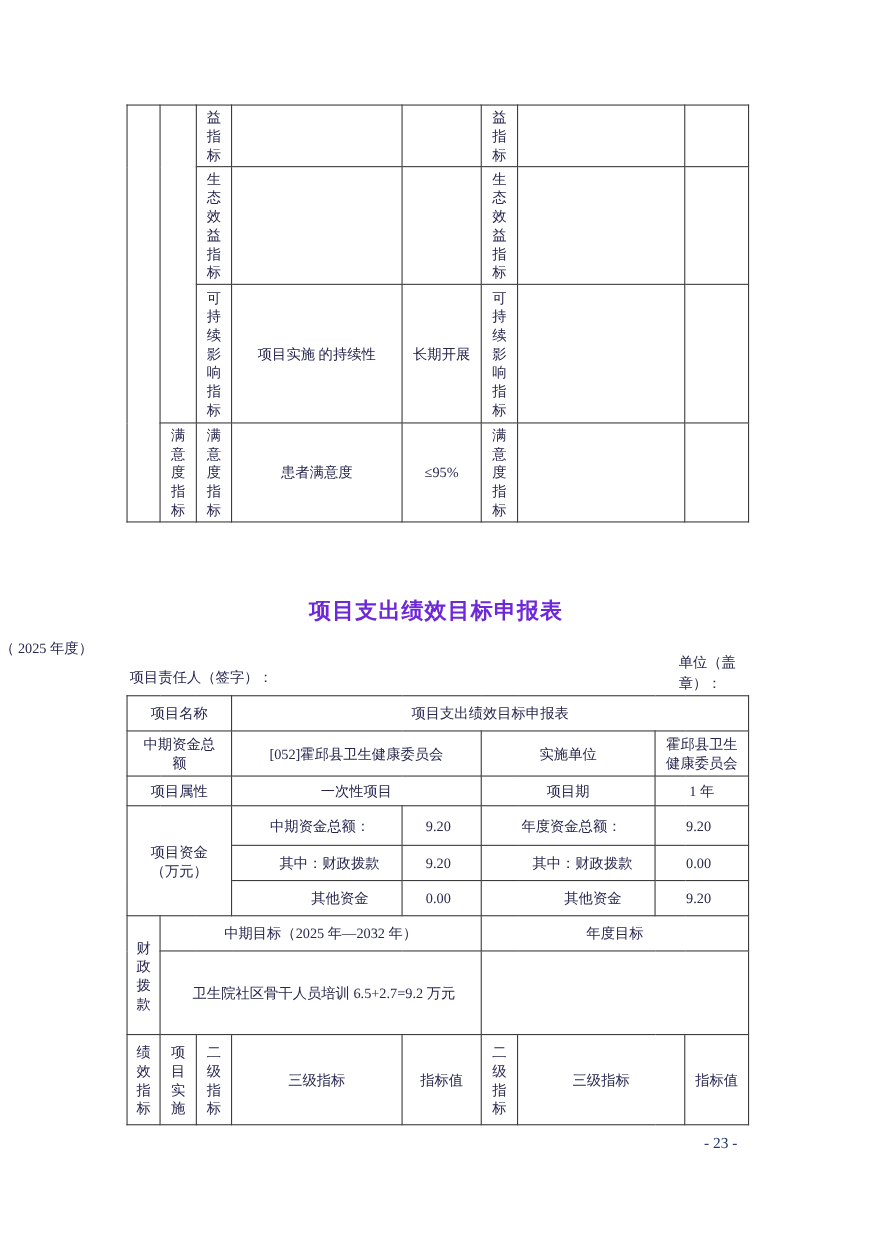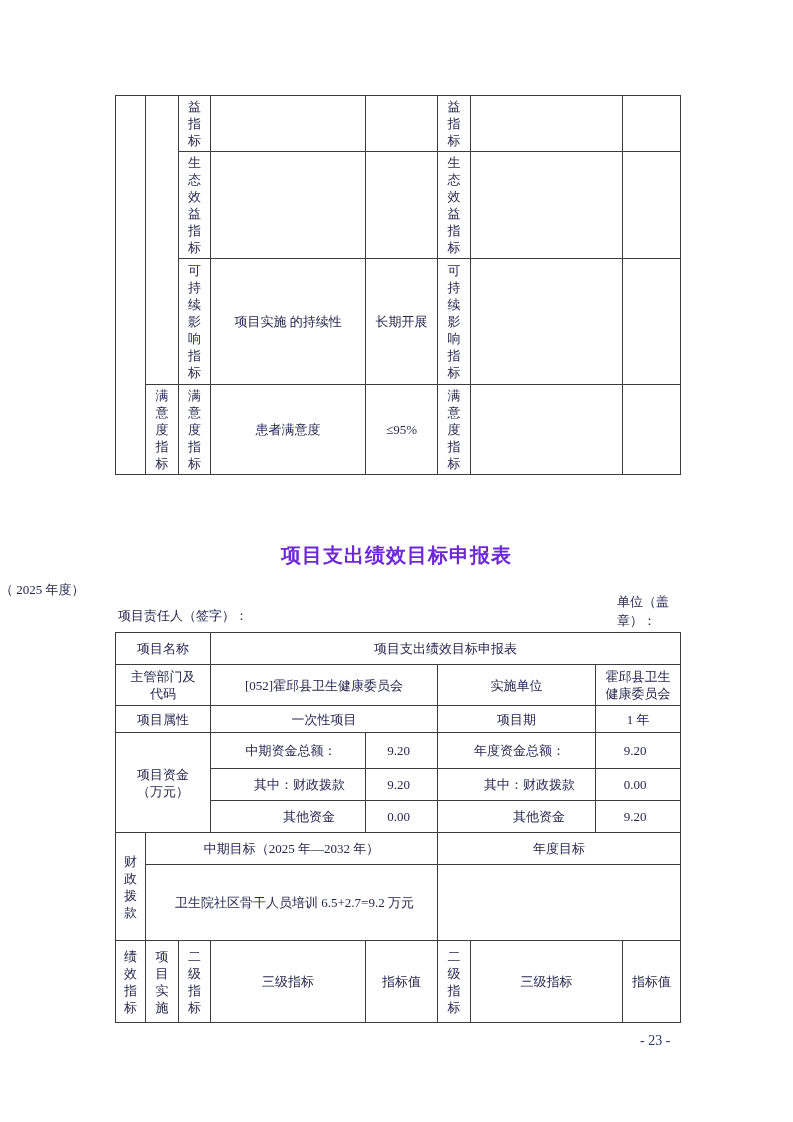--- a/index.html
+++ b/index.html
@@ -139,21 +139,21 @@
         <col style="width:27px">
         <col style="width:58px">
     </colgroup>
     <tbody>
         <tr style="height:32px">
       <td colspan="3">项目名称</td>
       <td colspan="6">项目支出绩效目标申报表</td>
     </tr>
     <tr style="height:41px">
       <td colspan="3">
-            <span class="w66">主管部门及代码</span>
+            <span class="w66">中期资金总额</span>
           </td>
       <td colspan="2">[052]霍邱县卫生健康委员会</td>
       <td colspan="2">实施单位</td>
       <td colspan="2">
             <span class="w66">霍邱县卫生健康委员会</span>
           </td>
     </tr>
     <tr style="height:27px">
       <td colspan="3">项目属性</td>
       <td colspan="2">一次性项目</td>

